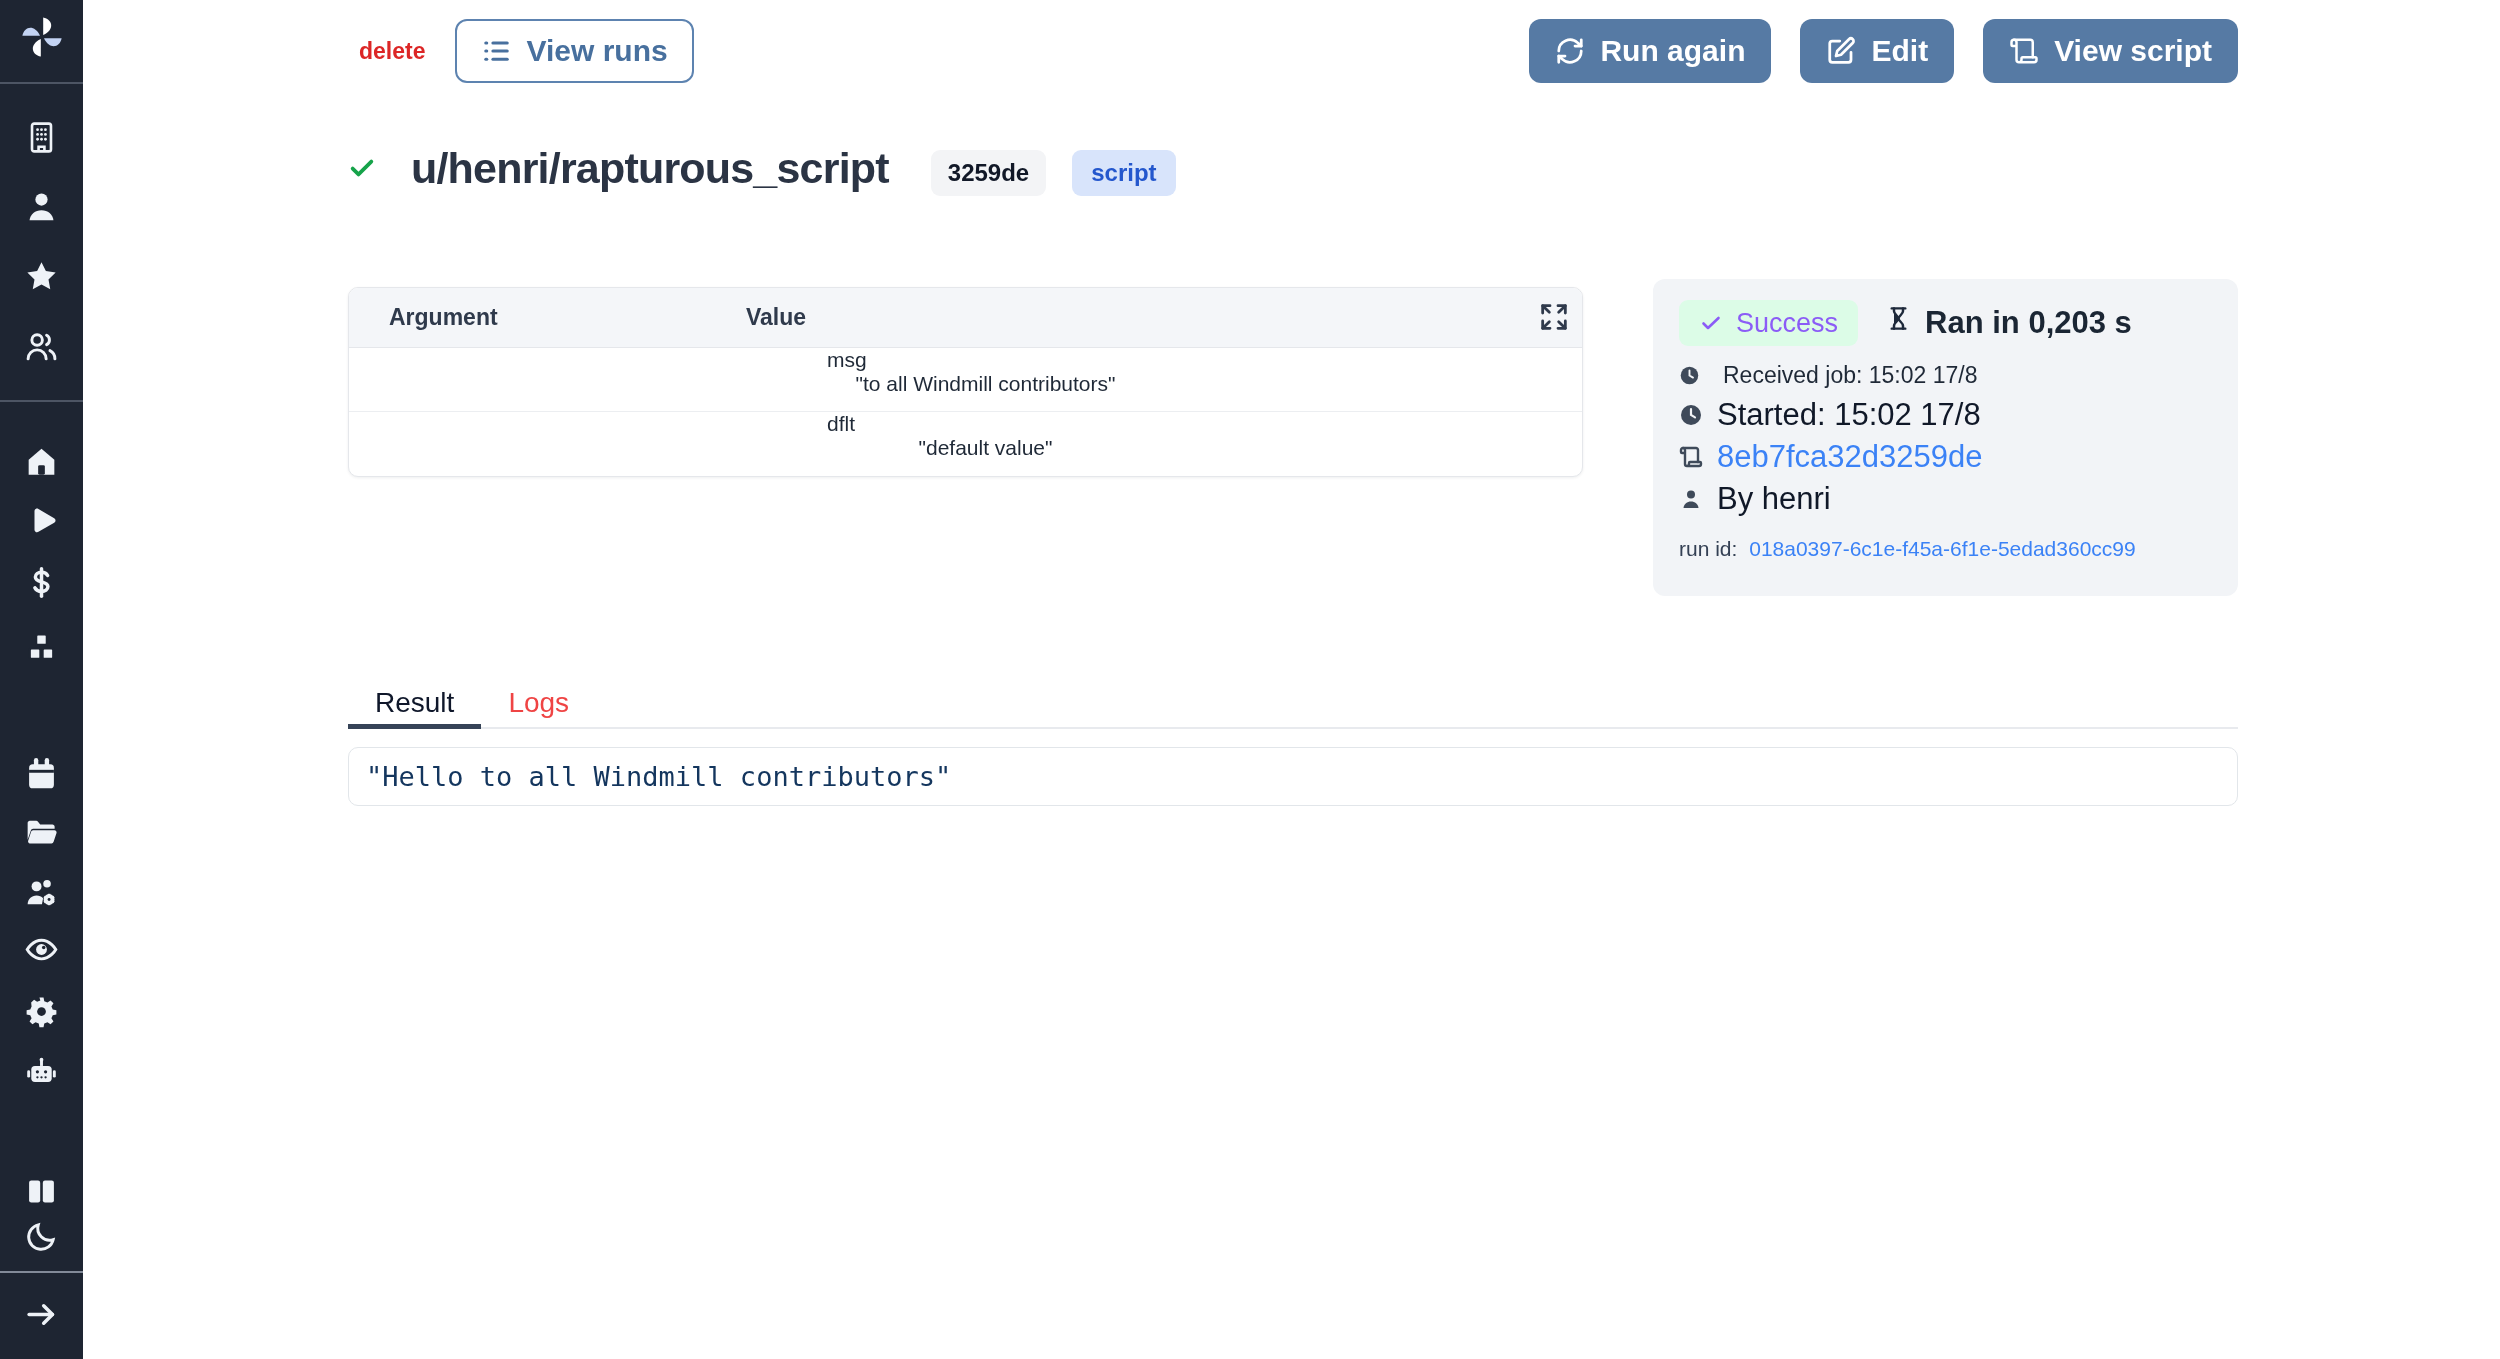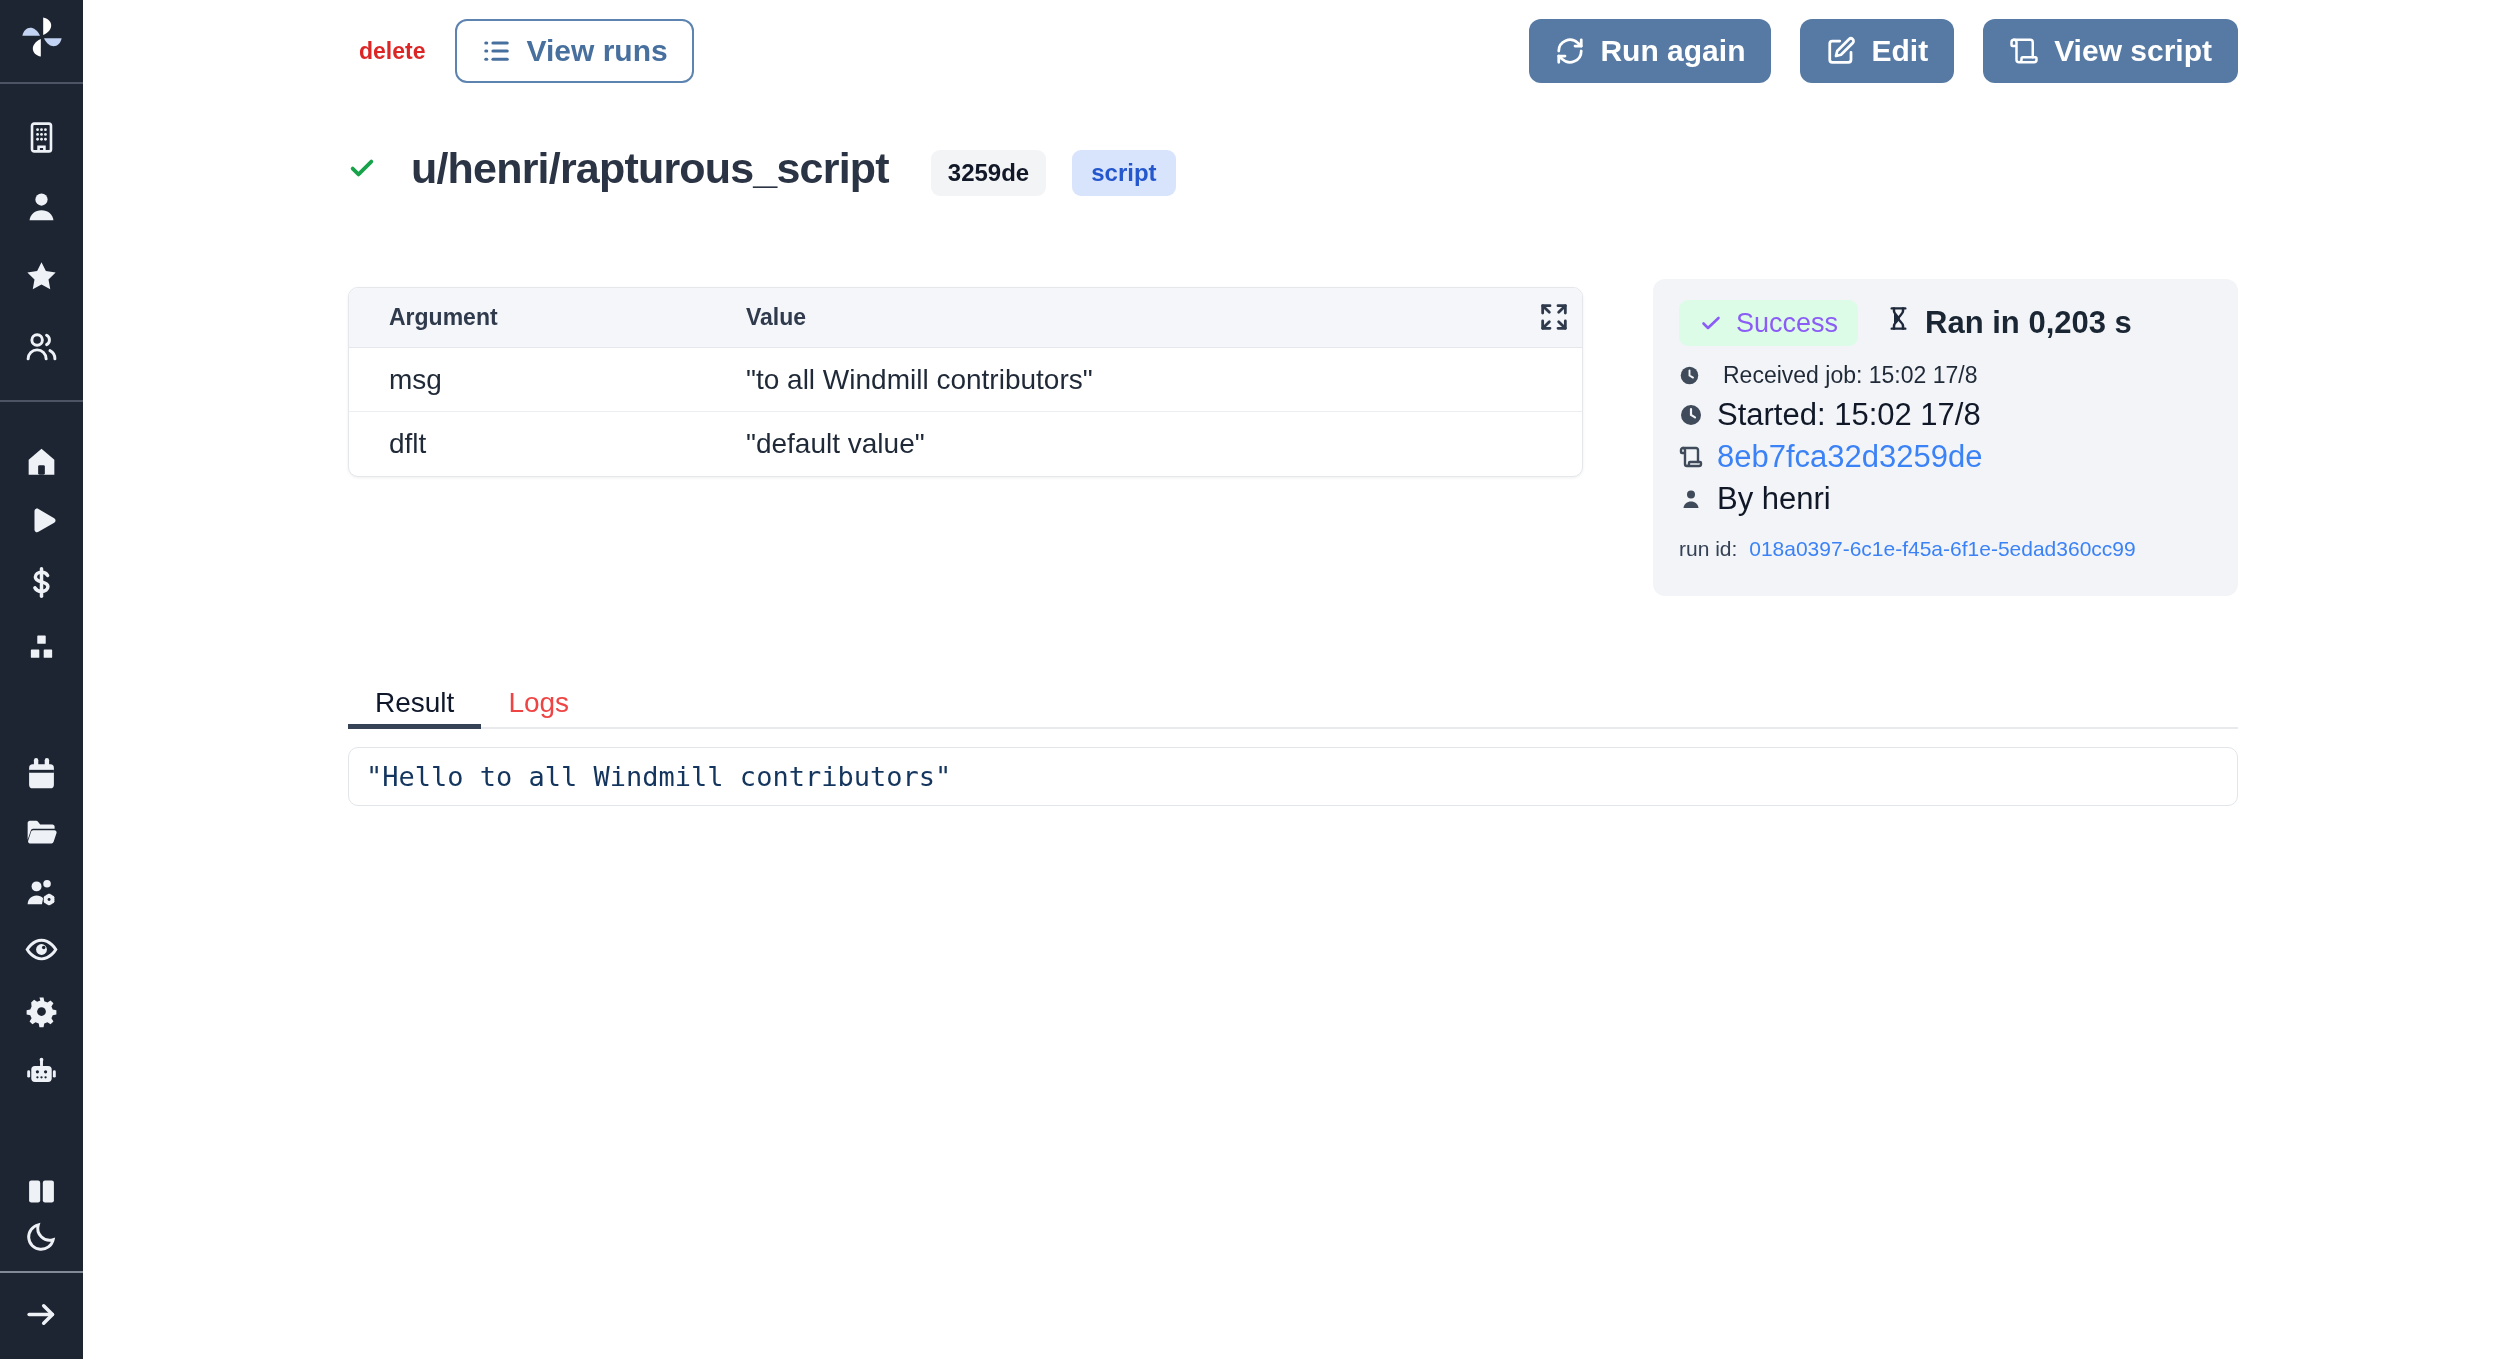--- a/index.html
+++ b/index.html
@@ -37,22 +37,22 @@
 
   
   .args-table { position:absolute; left:348px; top:242px; width:1235px; background:#fff;
                 border:1px solid #e5e7eb; border-radius:10px; overflow:hidden;
                 box-shadow:0 1px 3px rgba(16,24,40,.07);margin-top:45px; }
   .args-header { position:relative; display:flex; height:60px; align-items:center;
                  background:#f4f6f9; border-bottom:1px solid #e5e7eb;
                  font-size:23px; font-weight:600; color:#2f3a4c; }
   .col-arg { width:357px; padding-left:40px; }
   .col-val { flex:1; padding-left:40px; }
-  .args-row { display:flex; height:64px; align-items:center; font-size:28px; color:#1f2937;
-              border-bottom:1px solid #eceef1; }
+  .args-row { display:flex; height:64px; align-items:center; font-size:21px; color:#1f2937;
+              border-bottom:1px solid #eceef1;flex-direction:column; }
   .args-row:last-child { border-bottom:none; }
   .expand-icon { position:absolute; right:12px; top:13px; width:32px; height:32px;
                  color:#2f3a4c; cursor:pointer; }
   .expand-icon svg { width:100%; height:100%; }
 
   
   .status-panel { position:absolute; left:1653px; top:279px; width:585px; height:317px;
                   background:#f2f4f7; border-radius:12px; padding:21px 26px; }
   .sp-row1 { display:flex; align-items:center; gap:27px; margin-bottom:16px; }
   .success-badge { display:inline-flex; align-items:center; gap:13px; height:46px;

